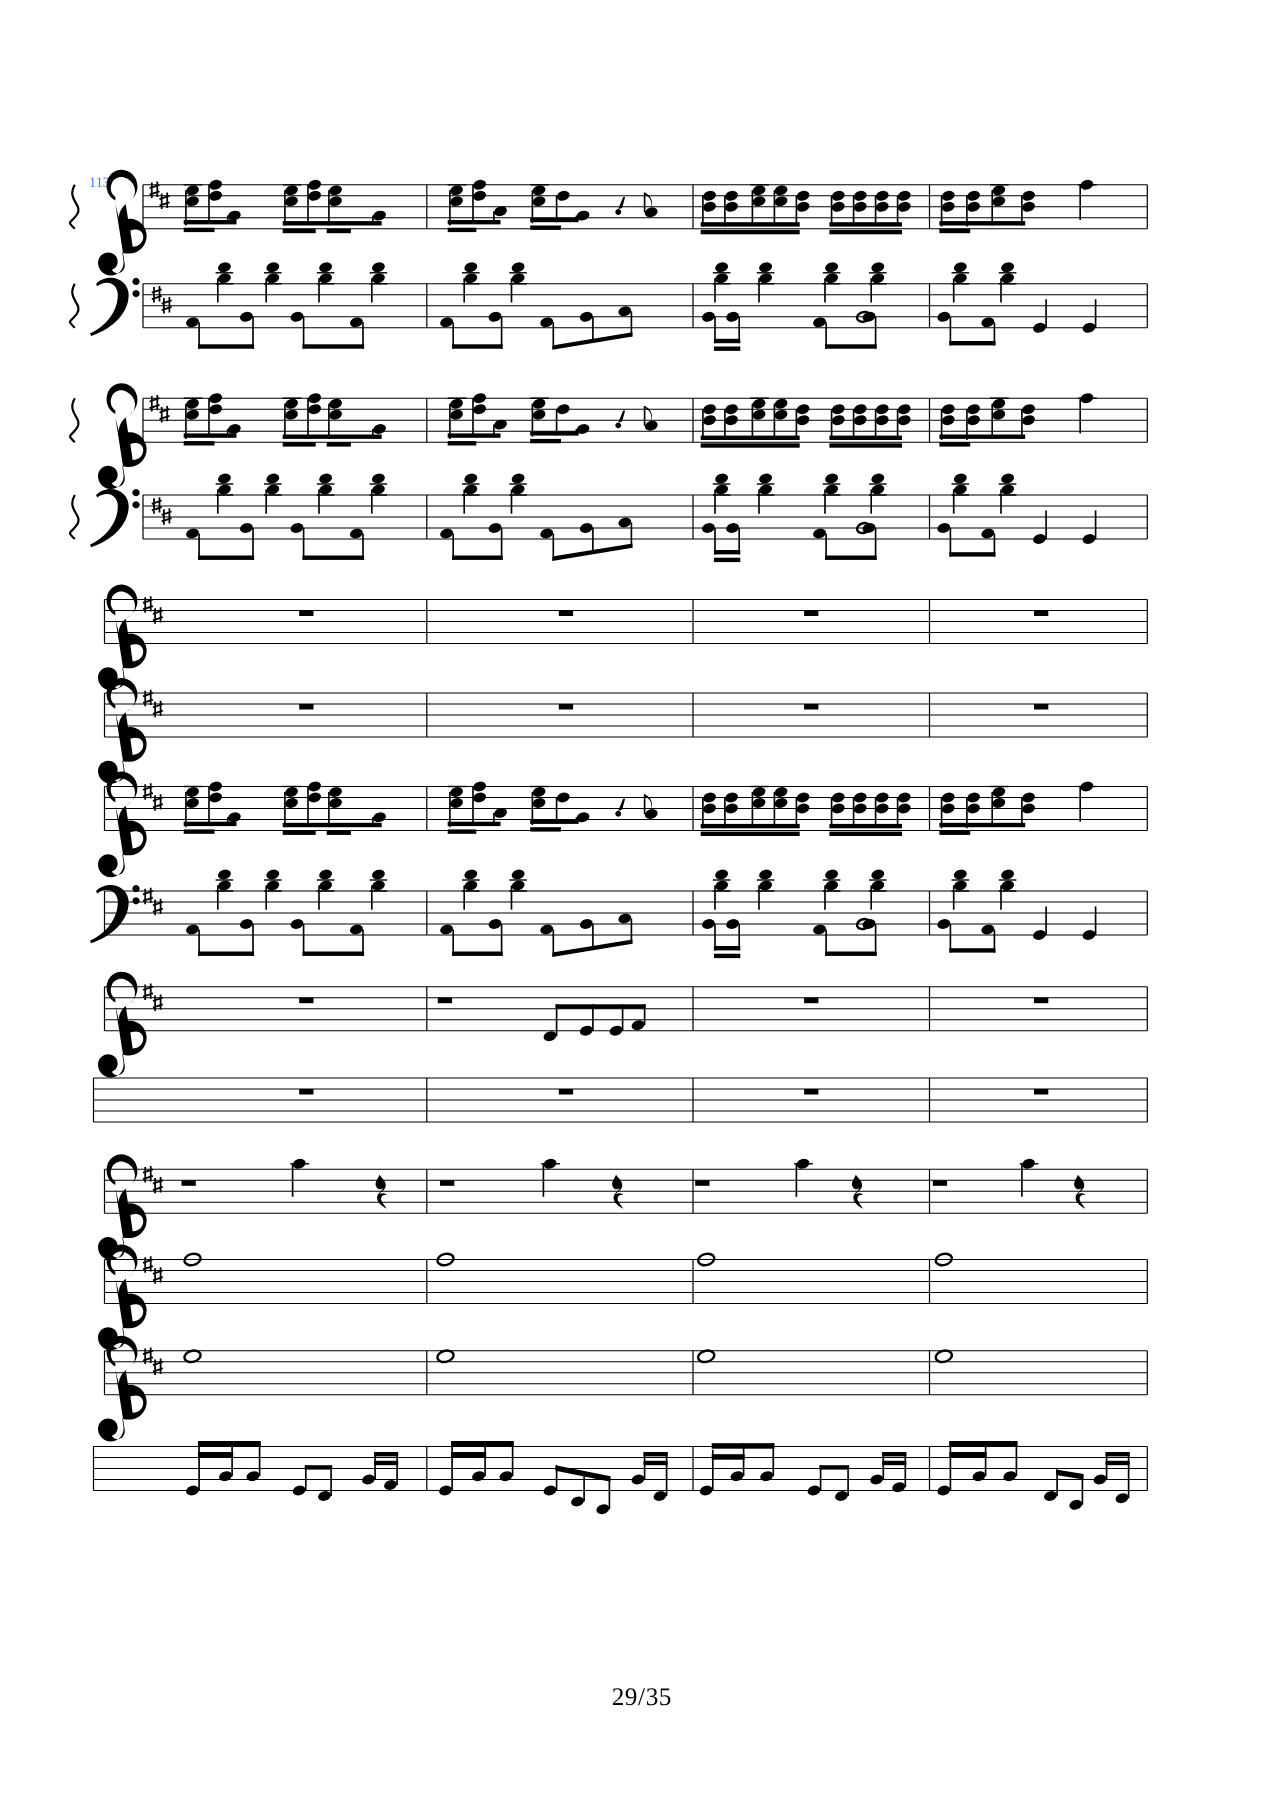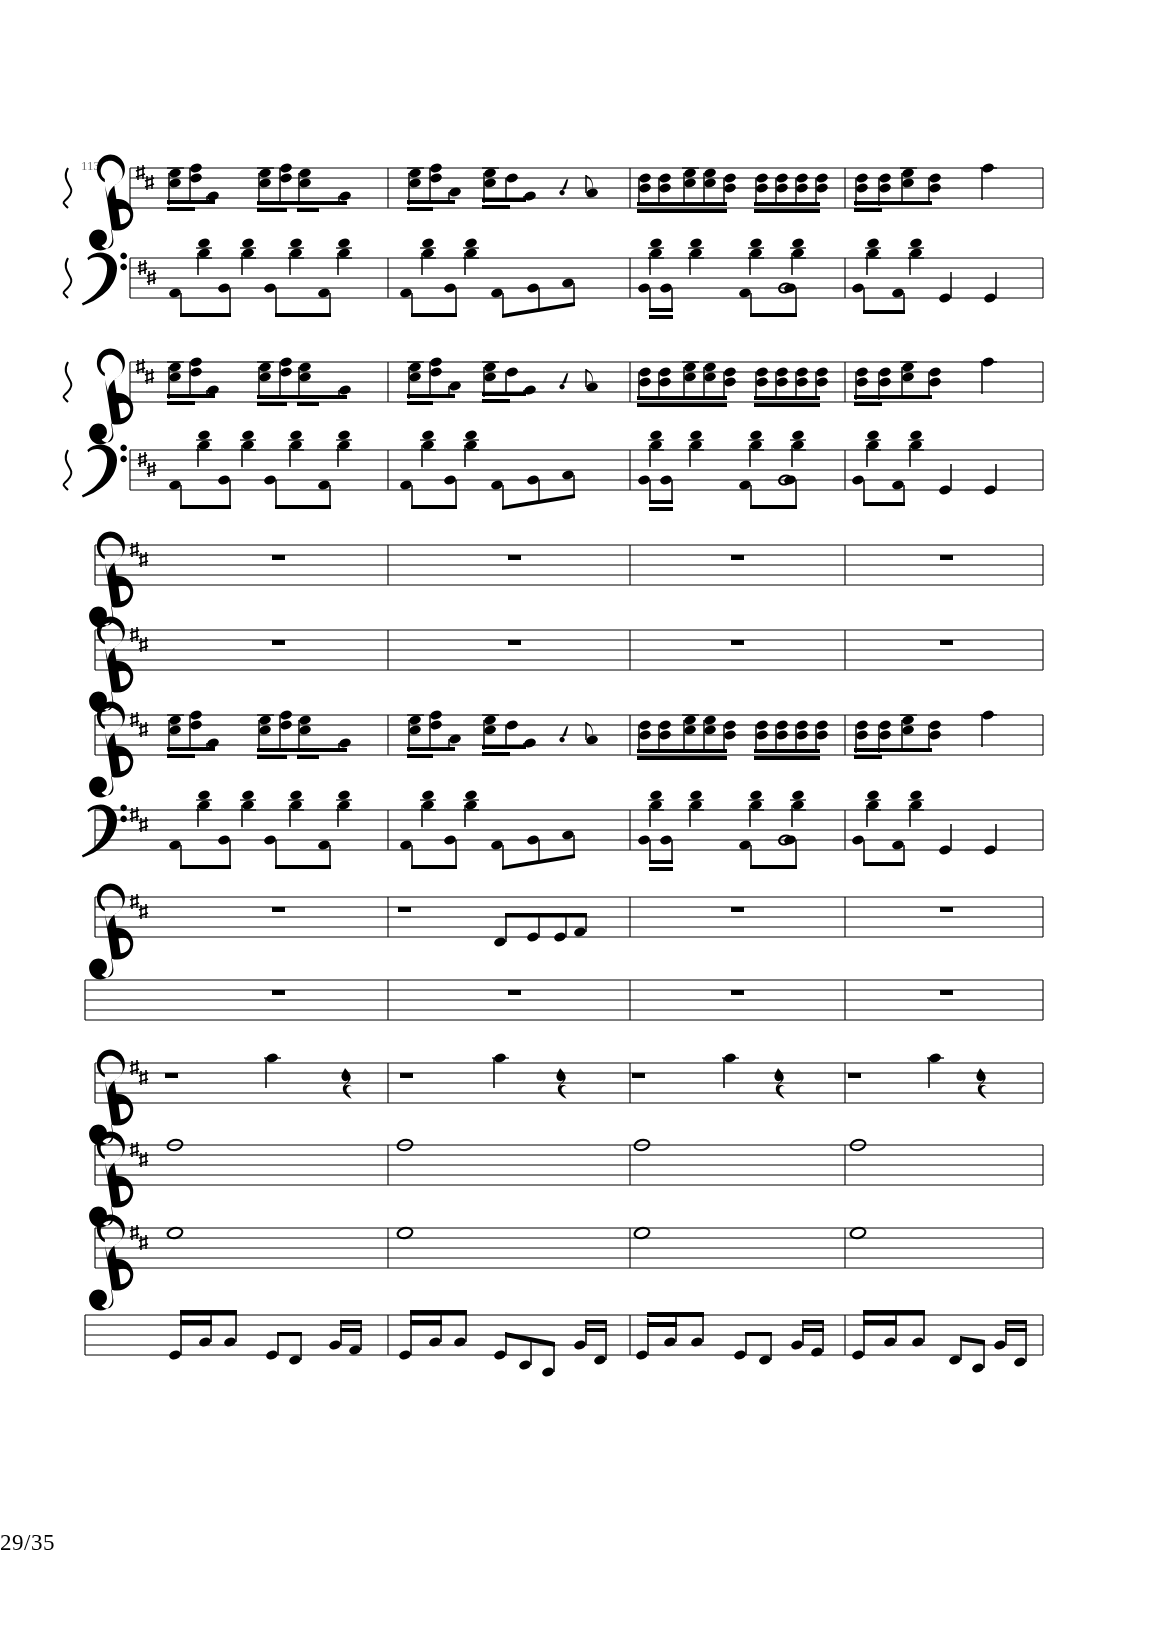--- a/index.html
+++ b/index.html
@@ -16,27 +16,28 @@
   }
   .page {
     position: absolute;
     inset: 0;
     background: #ffffff;
   }
   .measure-number {
     position: absolute;
     font-family: "Liberation Serif", serif;
     font-size: 13px;
-    color: #737373;
+    color: #3b82f6;
     left: 81px;
     top: 158px;
   }
   .page-number {
     position: absolute;
     width: 100%;
+    text-align: center;
     top: 1530px;
     font-size: 23px;
     color: #000;
     letter-spacing: 0.5px;
   }
   svg.notation {
     position: absolute;
     left: 0;
     top: 0;
   }

